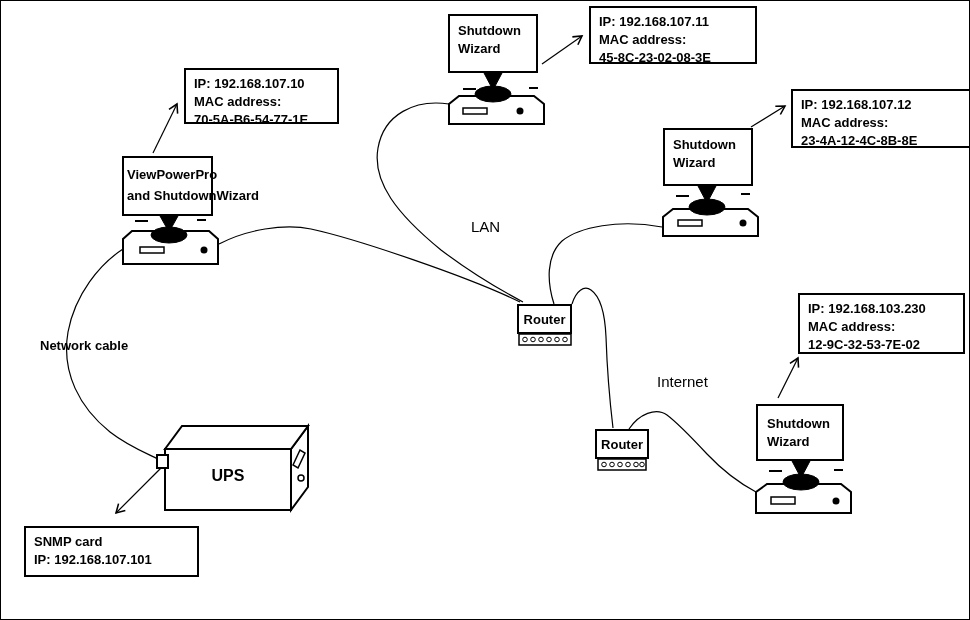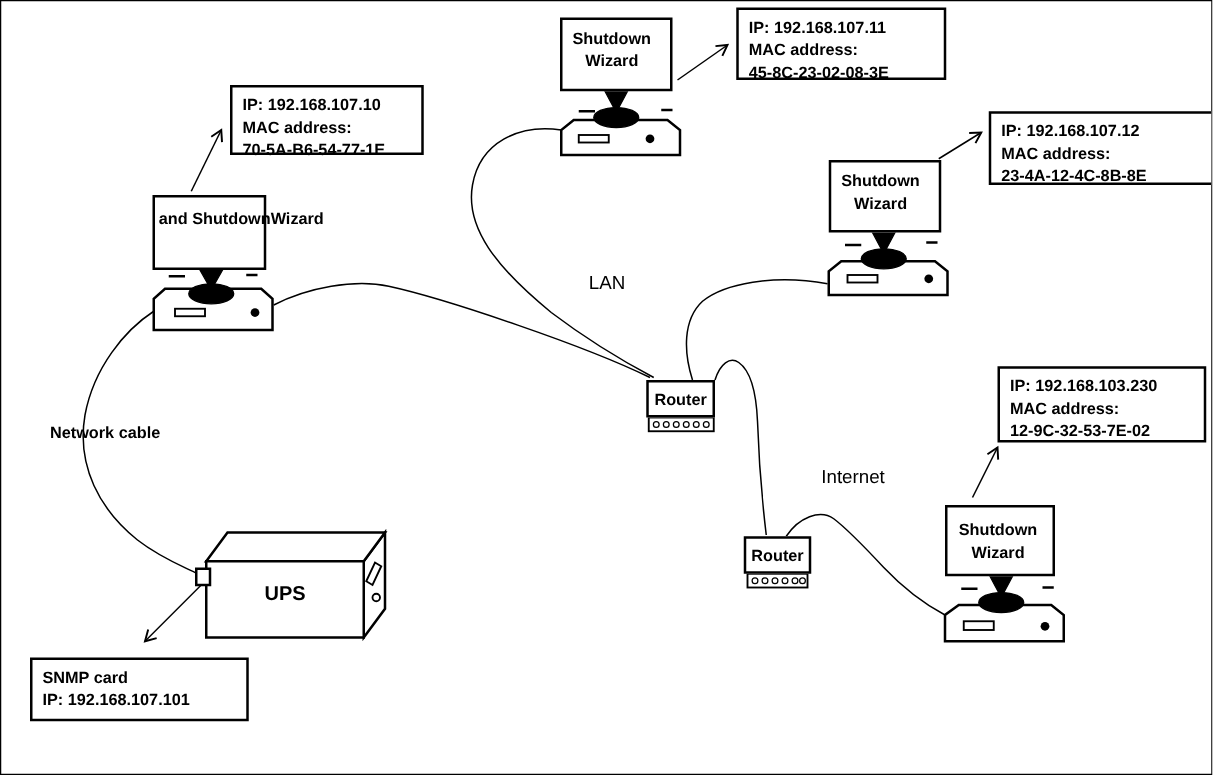--- a/index.html
+++ b/index.html
@@ -15,21 +15,21 @@
   }
   .wires{position:absolute;left:0;top:0;width:970px;height:620px;}
   .monitor{
     position:absolute;box-sizing:border-box;
     border:2px solid #000;background:#fff;
   }
   .monitor-text{
     position:absolute;font-weight:bold;font-size:13px;line-height:21px;
     white-space:nowrap;
   }
-  .monitor-text.sw{line-height:18px;text-align:center;}
+  .monitor-text.sw{line-height:18px;}
   .infobox{
     position:absolute;box-sizing:border-box;
     border:2px solid #000;background:#fff;
     font-weight:bold;font-size:13px;line-height:18px;
     padding:5px 8px 0 8px;white-space:nowrap;
   }
   .routerbox{
     position:absolute;box-sizing:border-box;
     border:2px solid #000;background:#fff;
     font-weight:bold;font-size:13px;
@@ -135,20 +135,21 @@
       <polygon points="164,448 181,425 307,425 290,448" fill="#fff" stroke-width="2"></polygon>
       <rect x="164" y="448" width="126" height="61" fill="#fff" stroke-width="2"></rect>
       <polygon points="292,464 299,449 304,452 297,467" fill="#fff" stroke-width="1.5"></polygon>
       <circle cx="300" cy="477" r="3" fill="#fff" stroke-width="1.5"></circle>
       <rect x="156" y="454" width="11" height="13" fill="#fff" stroke-width="2"></rect>
     </g>
   </svg>
 
   <div class="monitor" style="left:121px;top:155px;width:91px;height:60px;"></div>
   <div class="monitor-text" style="left:126px;top:163px;">
+    <div>ViewPowerPro</div>
     <div>and ShutdownWizard</div>
   </div>
 
   <div class="monitor" style="left:447px;top:13px;width:90px;height:59px;"></div>
   <div class="monitor-text sw" style="left:457px;top:21px;">
     <div>Shutdown</div>
     <div>Wizard</div>
   </div>
 
   <div class="monitor" style="left:662px;top:127px;width:90px;height:58px;"></div>

